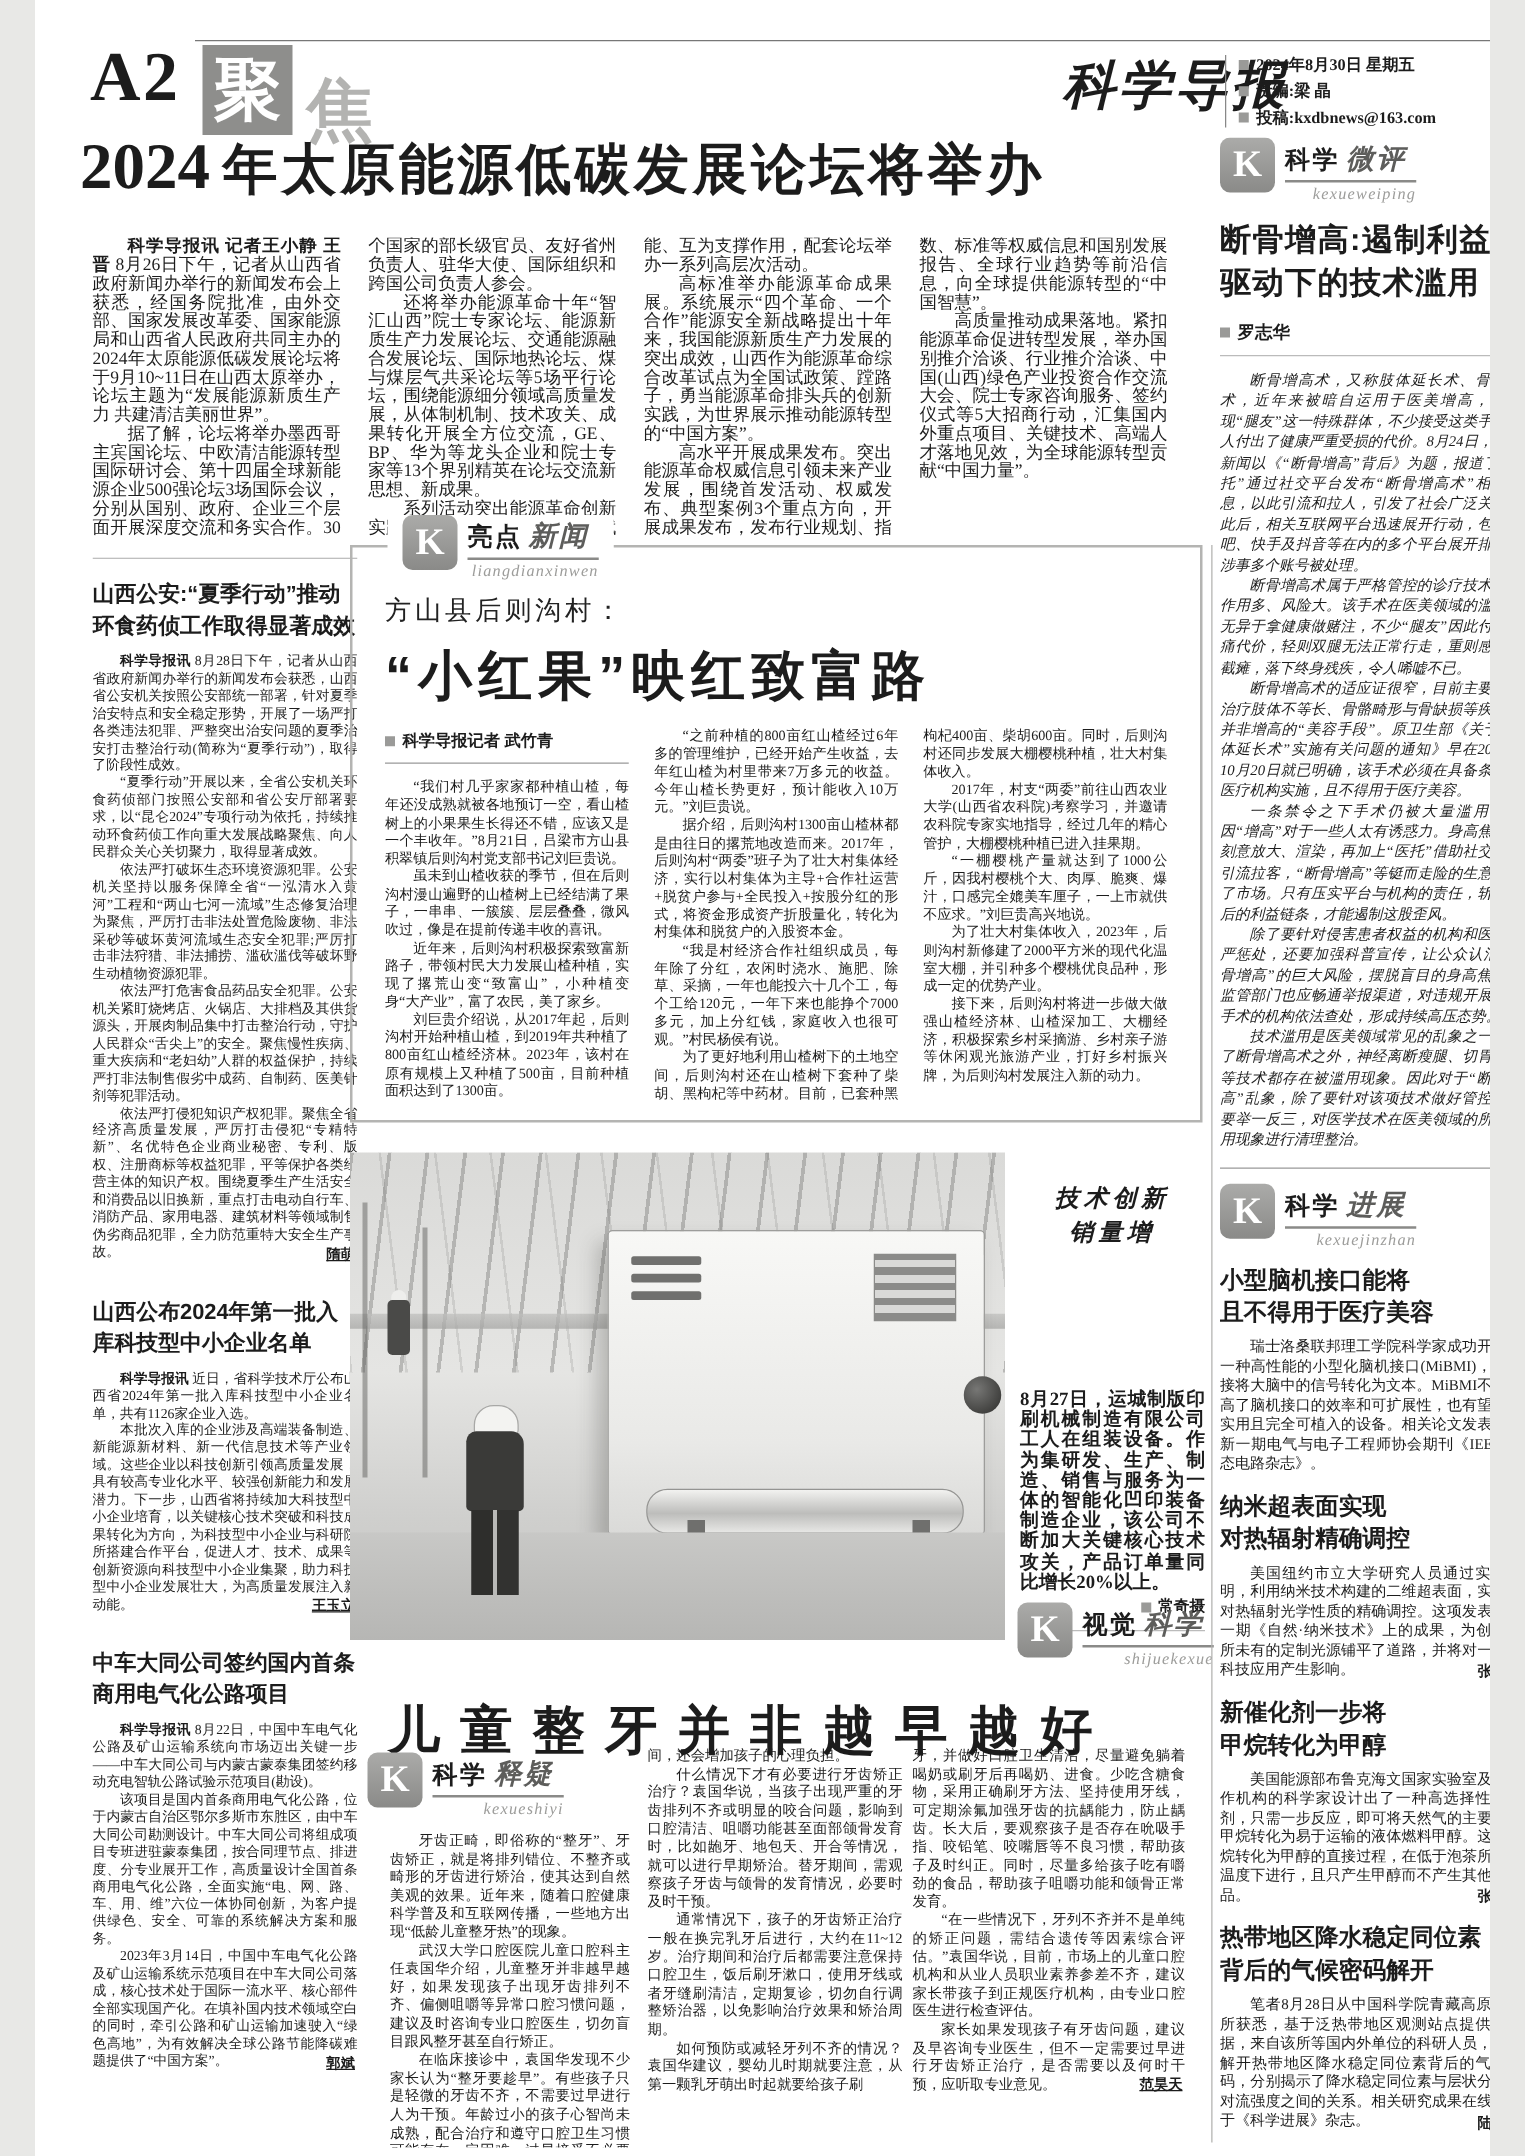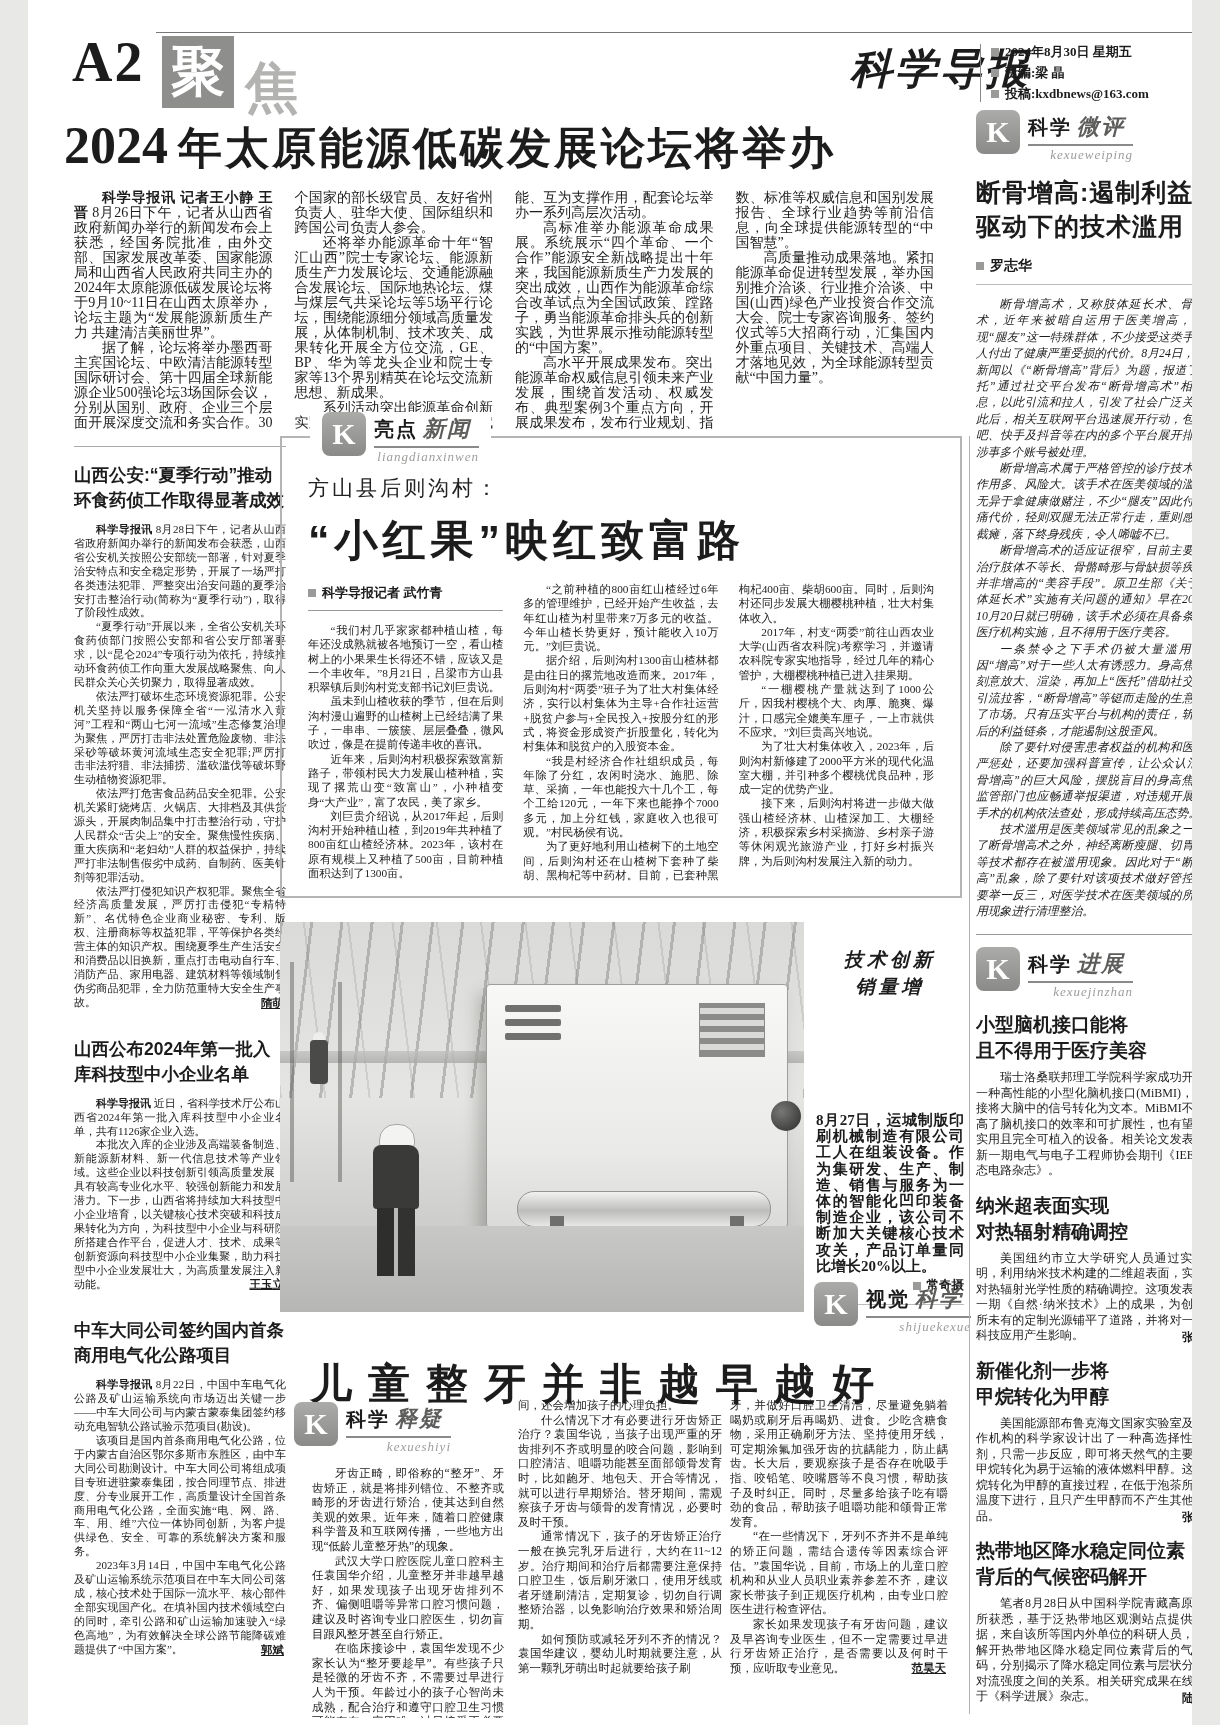--- a/index.html
+++ b/index.html
@@ -12,21 +12,21 @@
   .pageno{left:44px;top:30px;font:700 56px/64px "Liberation Serif",serif;letter-spacing:2px;}
   .focus{left:134px;top:36px;display:flex;}
   .focus .f1{width:72px;height:72px;background:#8e8e8c;color:#fff;font:900 54px/72px "Liberation Serif",serif;text-align:center;}
   .focus .f2{width:72px;height:72px;color:#b3b3b1;font:900 54px/72px "Liberation Serif",serif;text-align:center;margin-left:2px;transform:translateY(16px);}
   .brand{left:822px;top:42px;font:700 42px/54px "Liberation Serif",serif;font-style:italic;letter-spacing:3px;}
   .pub-divider{left:952px;top:44px;width:1px;height:58px;background:#888;}
   .pubinfo{left:963px;top:42px;font:600 13px/20px "Liberation Serif",serif;}
   .pubrow{display:flex;align-items:center;margin-bottom:1px;white-space:nowrap;}
   .sq{display:inline-block;width:8px;height:8px;background:#9a9a98;margin-right:6px;flex:none;}
   
-  .lead-hl{left:36px;top:116px;white-space:nowrap;}
+  .lead-hl{left:36px;top:104px;white-space:nowrap;}
   .lead-hl .year{font:700 52px "Liberation Serif",serif;margin-right:10px;}
   .lead-hl .rest{font:900 44px "Liberation Sans",sans-serif;letter-spacing:3px;}
   .lead-body{left:46px;top:190px;width:860px;height:242px;column-count:4;column-gap:22px;
              column-fill:auto;font-size:14px;line-height:15px;text-align:justify;overflow:hidden;}
   .para{margin:0;text-indent:2em;}
   .para.noind{text-indent:0;}
   .para b{font-weight:700;}
   
   .leftcol{left:46px;top:446px;width:212px;height:1266px;overflow:hidden;}
   .lc-rule{height:1px;background:#aaa;margin-bottom:16px;}

